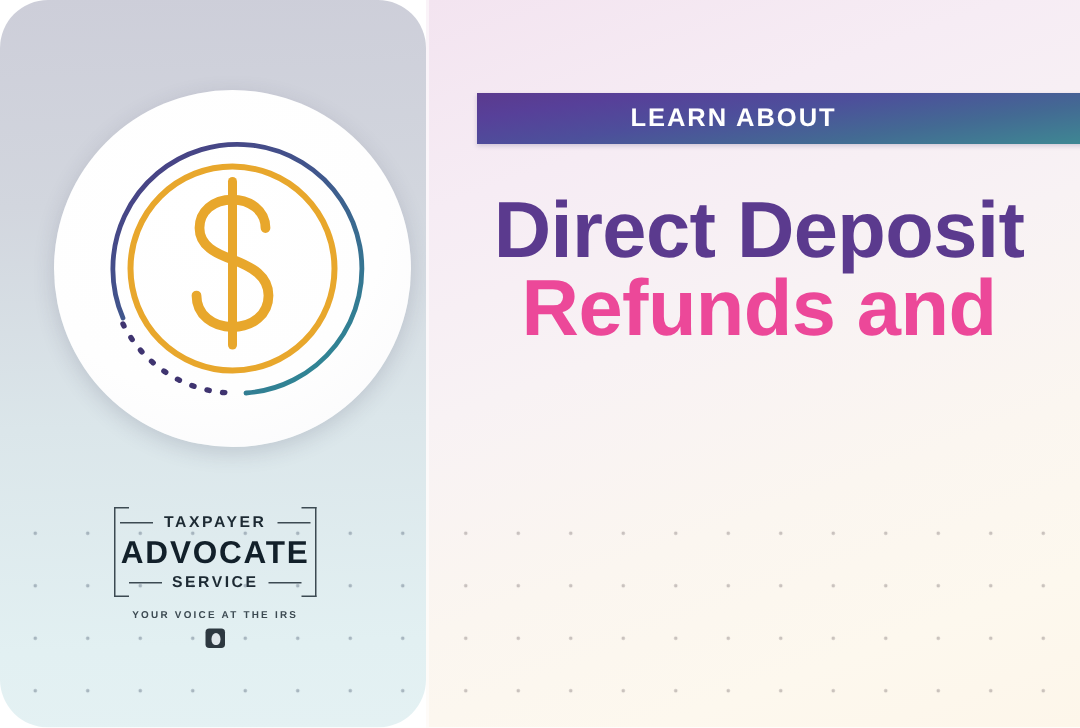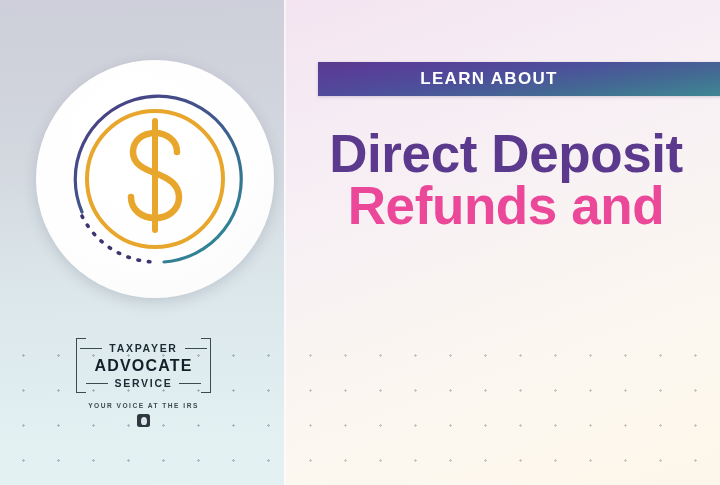--- a/index.html
+++ b/index.html
@@ -15,20 +15,21 @@
     font-family: "Liberation Sans", sans-serif;
   }
 
   
   .left-panel {
     position: absolute;
     left: 0; top: 0;
     width: 284px; height: 485px;
     background: linear-gradient(178deg, #cdced9 0%, #d2d6de 28%, #dbe6ea 58%, #e2f0f2 88%, #e4f1f3 100%);
     overflow: hidden;
+    border-radius: 32px;
   }
   .left-dots {
     position: absolute;
     left: 0; top: 330px;
     width: 284px; height: 155px;
     background-image: radial-gradient(circle, rgba(120,135,150,0.55) 1.1px, rgba(0,0,0,0) 1.4px);
     background-size: 35px 35px;
     background-position: 6px 8px;
   }
 
@@ -77,21 +78,21 @@
   .tas-small {
     font-size: 10.5px;
     font-weight: bold;
     letter-spacing: 1.7px;
     color: #1d2a33;
     line-height: 1;
     white-space: nowrap;
   }
   .tas-big {
     text-align: center;
-    font-size: 16px;
+    font-size: 21px;
     font-weight: bold;
     letter-spacing: 1.2px;
     color: #12202a;
     line-height: 1;
     margin: 3px 0 3px 0;
     white-space: nowrap;
   }
   .tas-tagline {
     margin-top: 9px;
     text-align: center;

